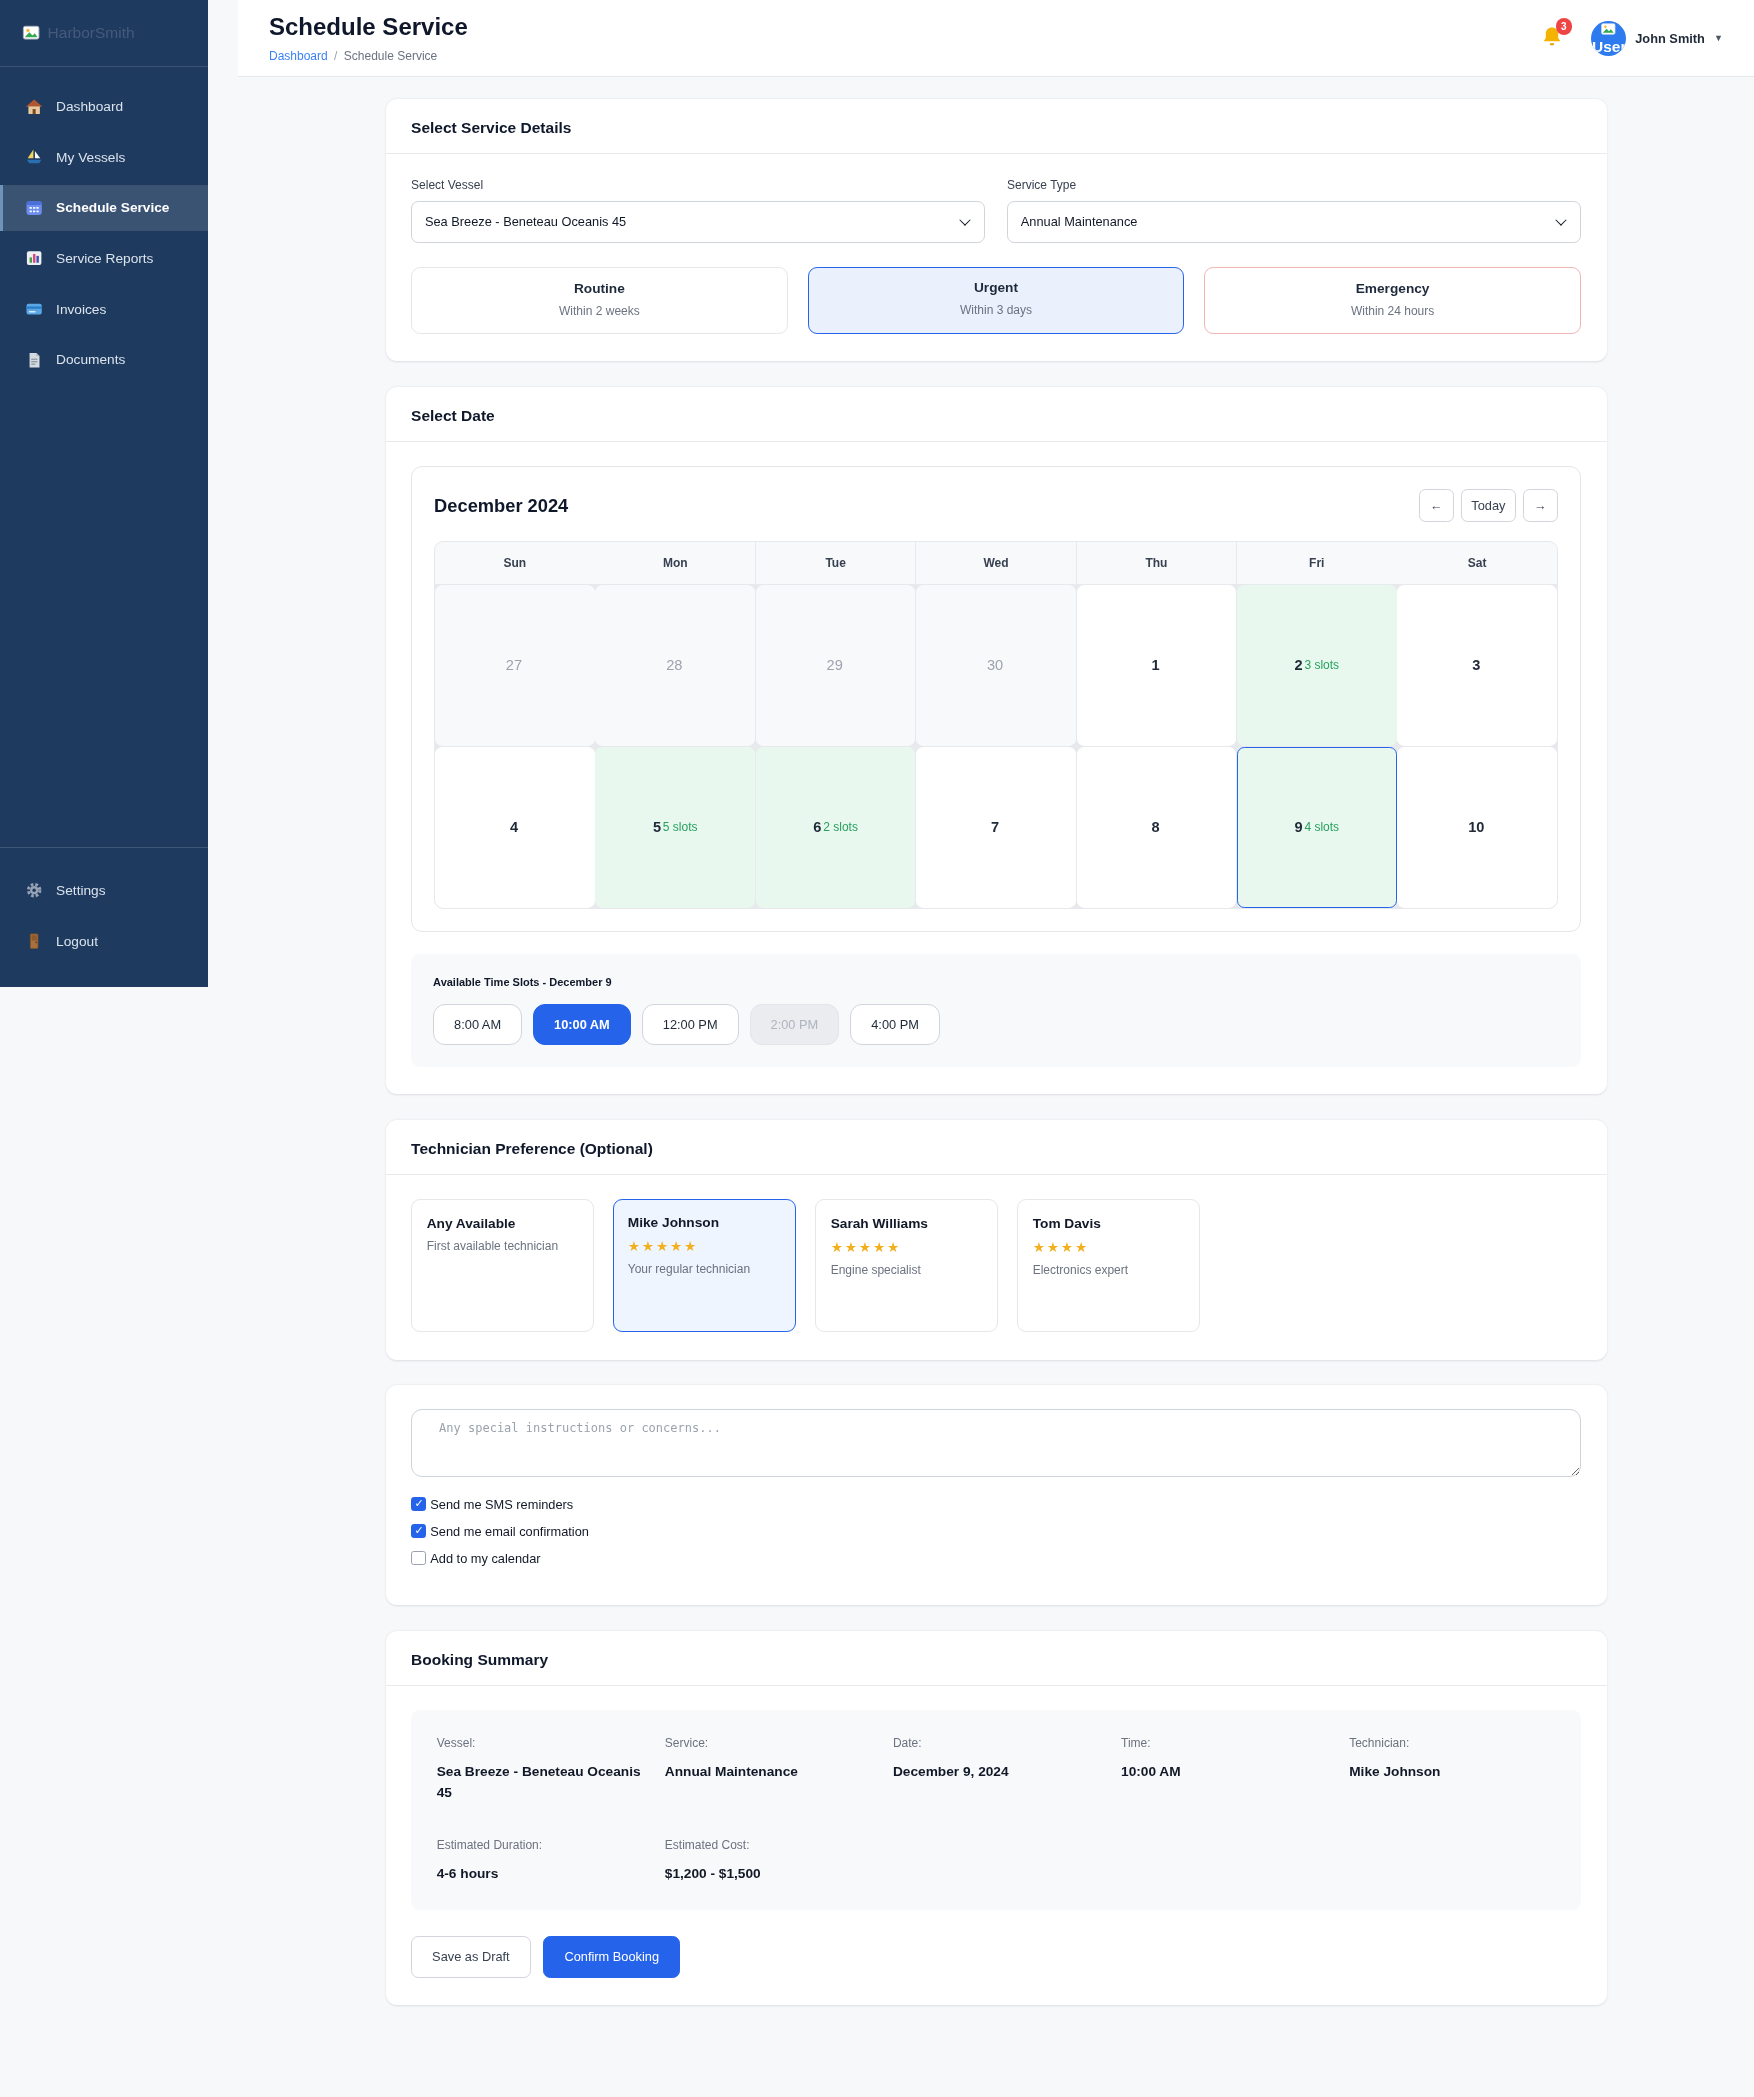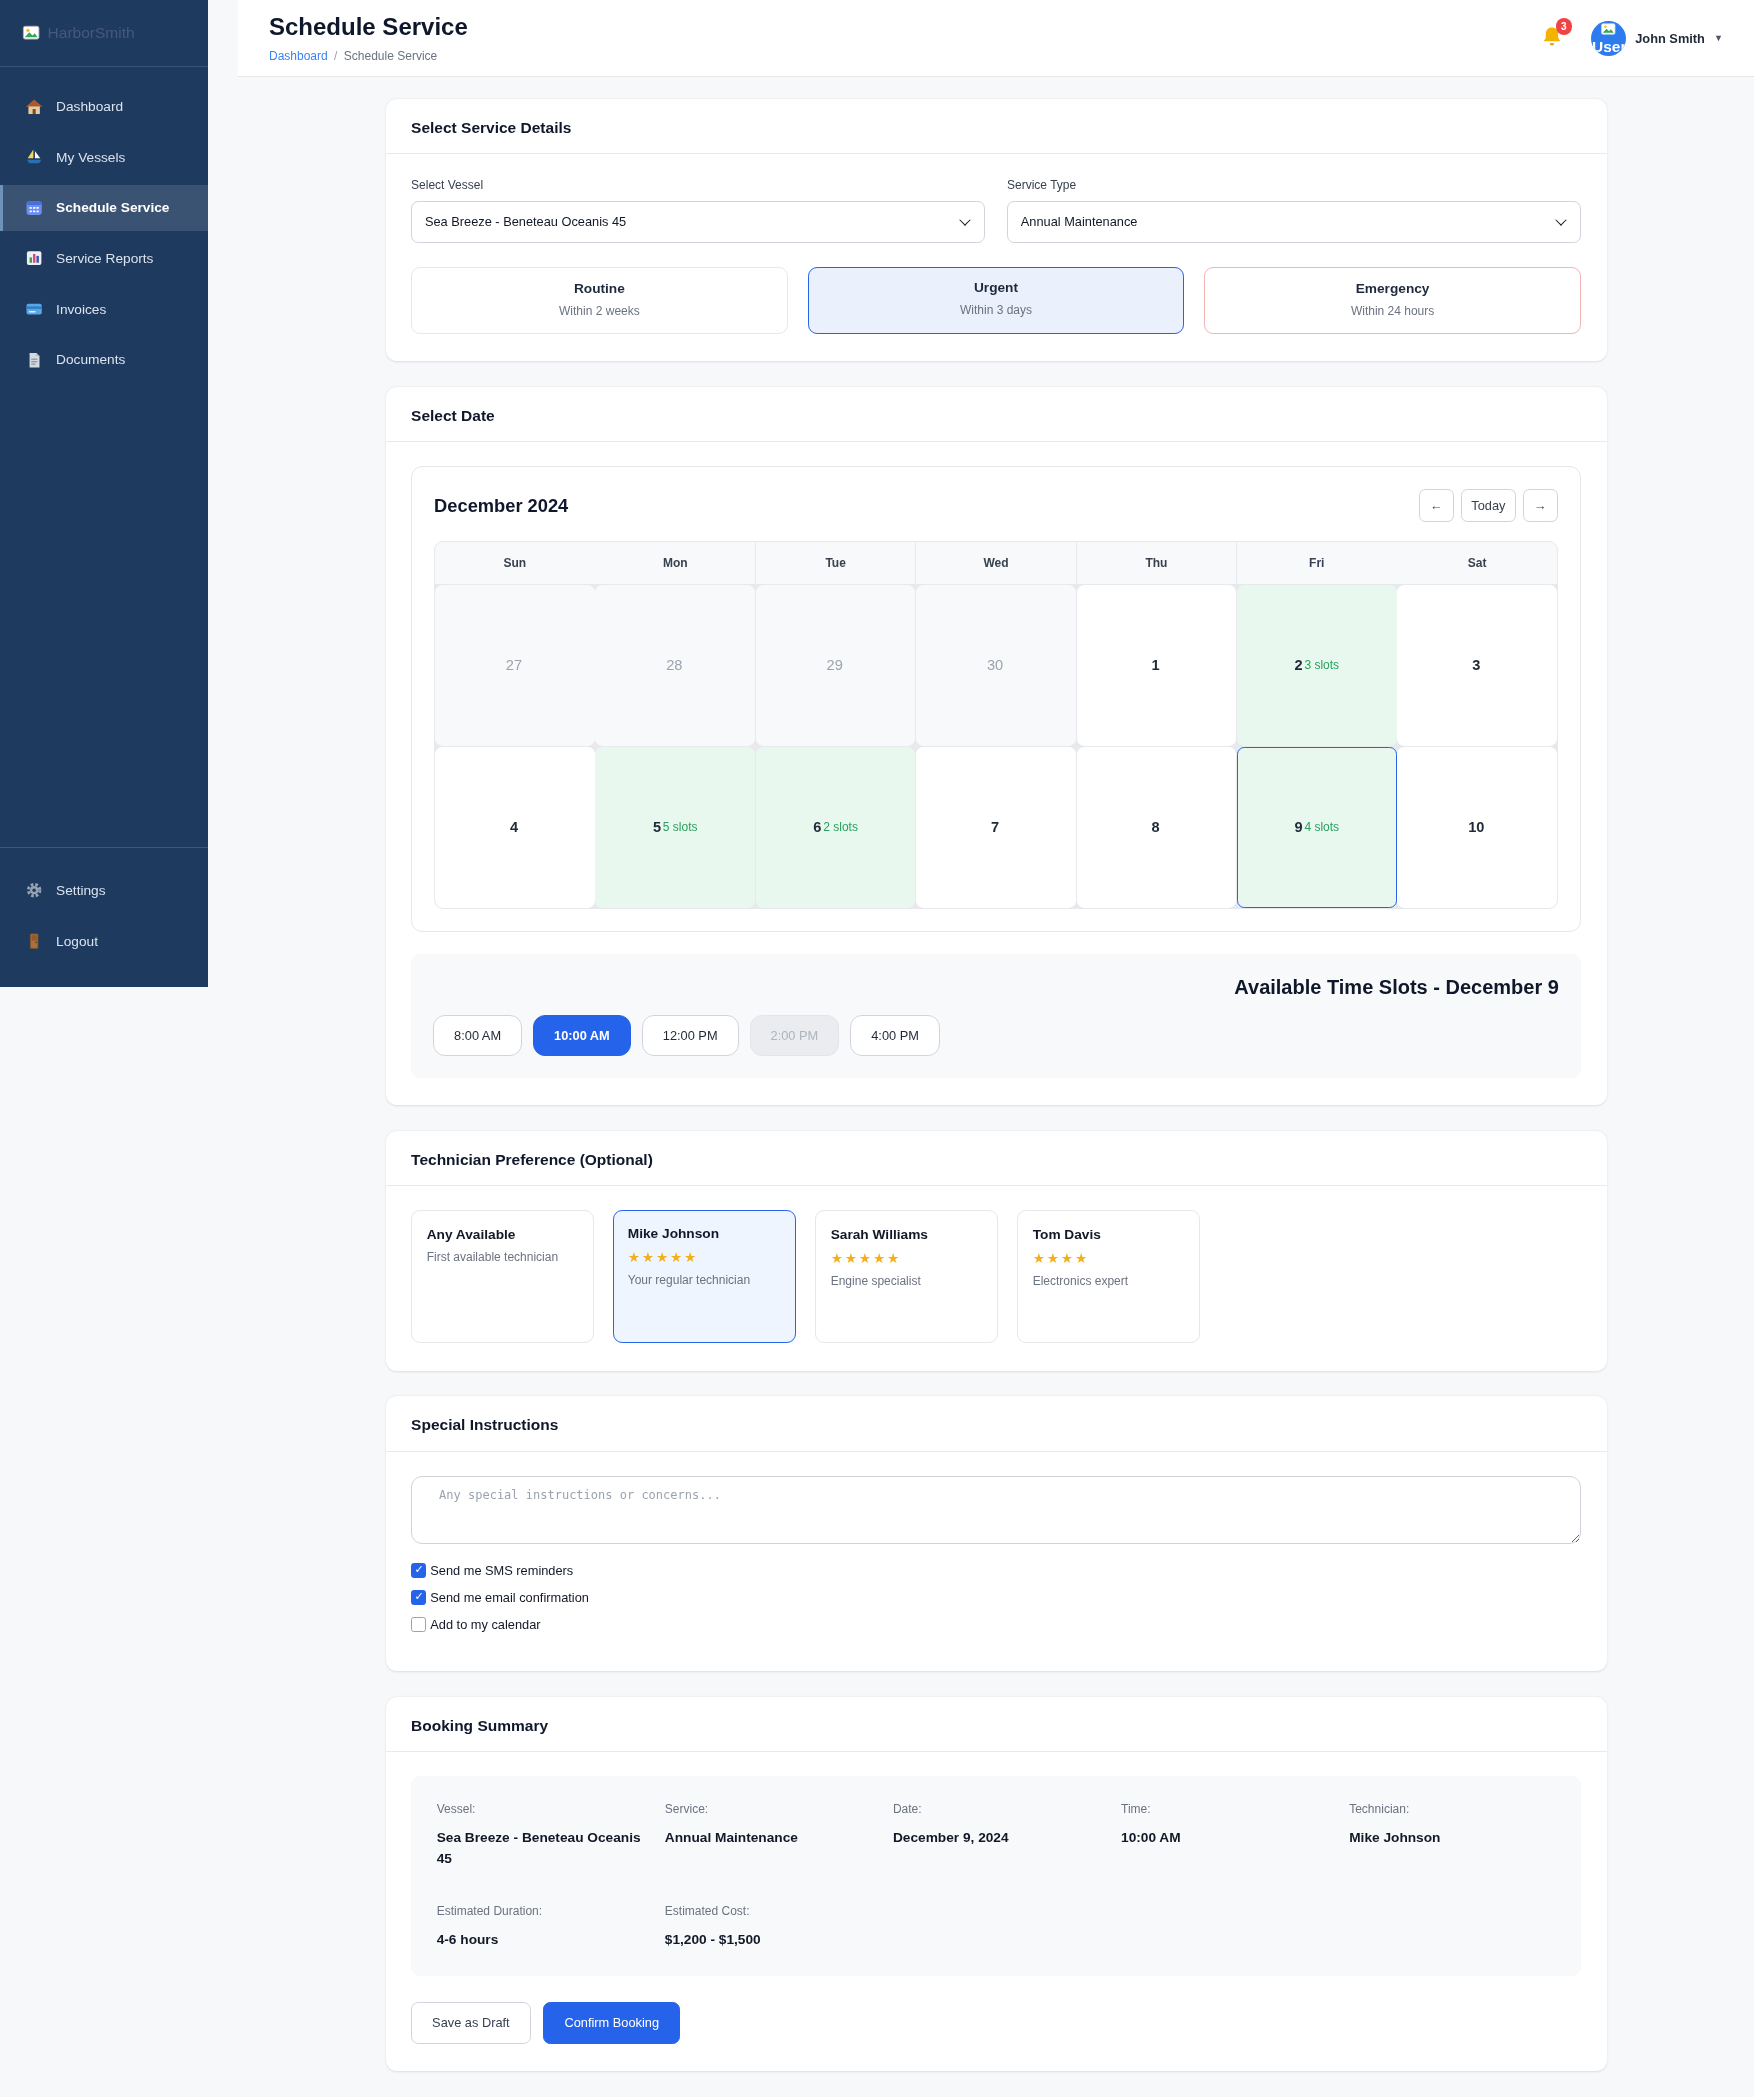--- a/index.html
+++ b/index.html
@@ -132,21 +132,21 @@
     cursor: pointer;
   }
   .day-num { font-size: 14.6px; font-weight: 600; color: #1f2937; }
   .day-slots { font-size: 12px; color: #27a05f; margin-left: 1.8px; }
   .cal-cell.muted { background: #f8f9fa; cursor: default; }
   .cal-cell.muted .day-num { color: #9ca3af; font-weight: 500; }
   .cal-cell.avail { background: #e9f8ef; }
   .cal-cell.selected { border: 1.8px solid #2563eb; }
   
   .slots-panel { background: #f8f9fa; border-radius: 9.1px; padding: 22px; margin-top: 22px; }
-  .slots-title { font-size: 20px; font-weight: 700; color: #0f172a; margin-bottom: 16.4px; text-align: right; }
+  .slots-title { font-size: 11px; font-weight: 700; color: #0f172a; margin-bottom: 16.4px; }
   .slots-row { display: flex; gap: 11px; }
   .slot {
     height: 41px; padding: 0 20px; border-radius: 12px;
     background: #fff; border: 0.9px solid #d1d5db;
     font-size: 12.8px; font-weight: 500; color: #1f2937; cursor: pointer;
     display: flex; align-items: center; font-family: inherit;
   }
   .slot.selected { background: #2563eb; border-color: #2563eb; color: #fff; font-weight: 600; }
   .slot.disabled { background: #eaecef; border-color: #e2e5e9; color: #aeb5bf; cursor: default; }
   
@@ -476,23 +476,20 @@
           <div class="tech-card">
             <div class="tech-name">Tom Davis</div>
             <div class="tech-stars">★★★★</div>
             <div class="tech-desc">Electronics expert</div>
           </div>
         </div>
       </div>
     </section>
 
     <section class="card">
-      <div class="card-header">
-        <div class="card-title">Special Instructions</div>
-      </div>
       <div class="card-body">
         <textarea class="instructions-textarea" placeholder="Any special instructions or concerns..." style=""></textarea>
         <div class="check-list">
           <div class="check-row">
             <span class="cb" data-checked="true"></span>
             <span class="check-label">Send me SMS reminders</span>
           </div>
           <div class="check-row">
             <span class="cb" data-checked="true"></span>
             <span class="check-label">Send me email confirmation</span>

